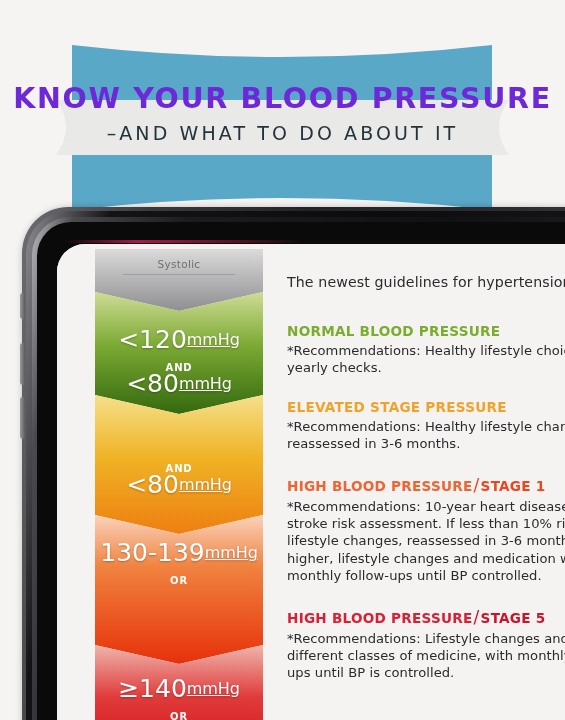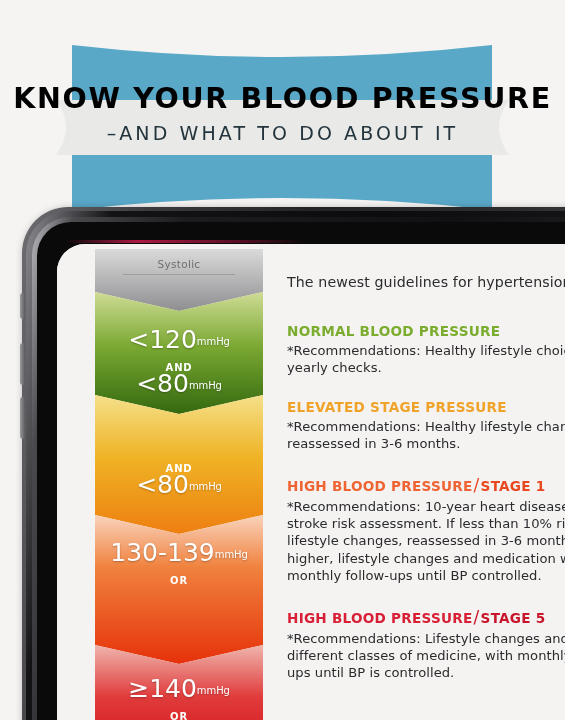--- a/index.html
+++ b/index.html
@@ -33,21 +33,21 @@
     width: 565px;
     text-align: center;
     pointer-events: none;
   }
 
   #title-main {
     font-family: "DejaVu Sans", sans-serif;
     font-weight: bold;
     font-size: 28.5px;
     letter-spacing: 1.7px;
-    color: #000000;
+    color: #6d28d9;
     line-height: 1;
     white-space: nowrap;
   }
 
   #title-sub {
     font-family: "DejaVu Sans", sans-serif;
     font-weight: normal;
     font-size: 19px;
     letter-spacing: 3.1px;
     color: #23343c;
@@ -174,23 +174,24 @@
   }
 
   .val-row {
     color: #ffffff;
     font-size: 25px;
     line-height: 1;
     white-space: nowrap;
     text-shadow: 0 1px 2px rgba(0,0,0,0.28);
   }
   .val-row .unit {
-    font-size: 10px;
+    font-size: 16px;
     letter-spacing: -0.1px;
     vertical-align: 3px;
+    text-decoration: underline;
   }
   .conj-wrap {
     position: absolute;
     left: 18px;
     width: 132px;
     display: flex;
     align-items: center;
     gap: 5px;
     pointer-events: none;
     flex-direction: column;

